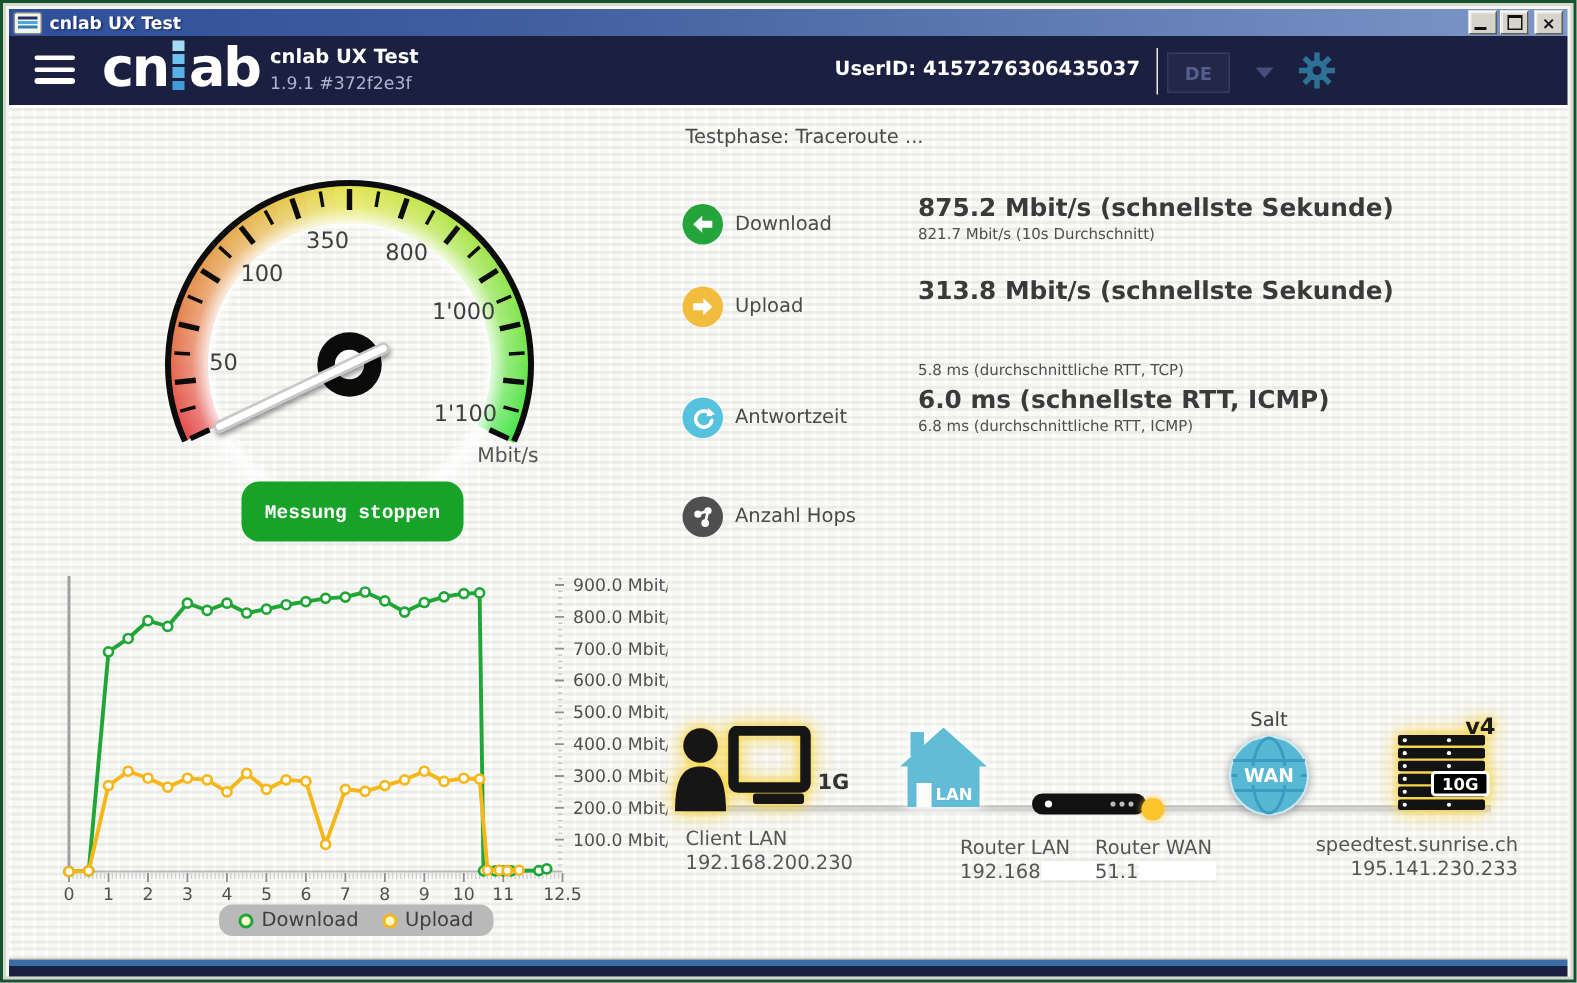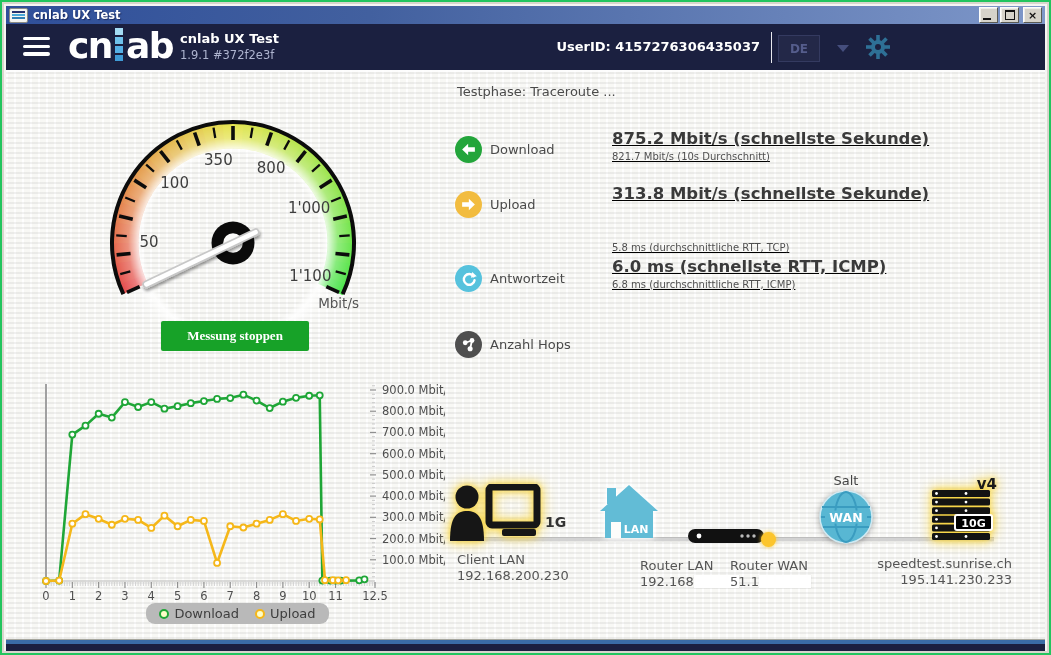--- a/index.html
+++ b/index.html
@@ -1,17 +1,17 @@
 <!DOCTYPE html>
 <html><head>
 <meta charset="utf-8">
 <style>
   html,body{margin:0;padding:0;background:#777;}
   body{width:1051px;height:655px;position:relative;font-family:"DejaVu Sans","Liberation Sans",sans-serif;overflow:hidden;}
-  .window{position:absolute;inset:0;background:#f6f6f3;border:2px solid #22c55e;box-shadow:inset 0 0 0 2px #d9d6cd;}
+  .window{position:absolute;inset:0;background:#f6f6f3;border:2px solid #14532d;box-shadow:inset 0 0 0 2px #d9d6cd;}
   
   .titlebar{position:absolute;left:4px;right:4px;top:4px;height:18px;background:linear-gradient(90deg,#2f4f9a 0%,#42609f 35%,#7e97c9 100%);display:flex;align-items:center;padding:0 3px;cursor:default;}
   .app-icon{width:17px;height:13px;background:#f4f4f0;border:1px solid #8a8a84;border-radius:2px;margin-right:5px;position:relative;}
   .app-icon i{position:absolute;left:2px;right:2px;height:2px;background:#49a8d8;}
   .app-icon i:nth-child(1){top:2px;background:#24306e;}
   .app-icon i:nth-child(2){top:5px;}
   .app-icon i:nth-child(3){top:8px;background:#2f7fb5;}
   .win-title{color:#fff;font-size:11.5px;font-weight:bold;text-shadow:1px 1px 1px #1d2c60;}
   .win-btns{margin-left:auto;display:flex;gap:2px;}
   .wbtn{width:17px;height:14px;background:#d6d3ca;border:1px solid;border-color:#fdfdfb #5a5a54 #5a5a54 #fdfdfb;box-shadow:inset 1px 1px 0 #efeee9;display:flex;align-items:center;justify-content:center;font-size:11px;font-weight:bold;color:#111;cursor:pointer;position:relative;}
@@ -34,24 +34,24 @@
   
   .content{position:absolute;left:4px;right:4px;top:68px;bottom:14px;background-color:#f8f8f5;
     background-image:repeating-linear-gradient(0deg,rgba(60,60,55,.07) 0 2px,rgba(255,255,255,0) 2px 5px),repeating-linear-gradient(90deg,rgba(255,255,255,.9) 0 2px,rgba(255,255,255,0) 2px 8px);
     border-top:2px solid rgba(255,255,255,.9);}
   .footer-line{position:absolute;left:4px;right:4px;bottom:13px;height:1px;background:#a5a59c;}
   .footer-accent{position:absolute;left:4px;right:4px;bottom:9px;height:4px;background:#3a6ca6;}
   .footer-dark{position:absolute;left:4px;right:4px;bottom:2px;height:7px;background:#1b2040;}
   
   .testphase{position:absolute;left:455px;top:82px;font-size:13px;color:#4a4a4a;}
   #gauge-svg{position:absolute;left:103px;top:110px;}
-  .stop-btn{position:absolute;left:159px;top:319px;width:148px;height:30px;background:#17a228;border:none;border-radius:2px;color:#fff;font-size:13px;font-weight:bold;font-family:Liberation Serif, serif;cursor:pointer;display:flex;align-items:center;justify-content:center;}
+  .stop-btn{position:absolute;left:159px;top:319px;width:148px;height:40px;background:#17a228;border:none;border-radius:12px;color:#fff;font-size:13px;font-weight:bold;font-family:Liberation Mono, monospace;cursor:pointer;display:flex;align-items:center;justify-content:center;}
   .res-icon{position:absolute;left:453px;width:27px;height:27px;border-radius:50%;display:flex;align-items:center;justify-content:center;}
   .res-label{position:absolute;left:488px;font-size:13px;color:#4a4a4a;}
-  .res-values{position:absolute;left:610px;text-decoration:underline;}
+  .res-values{position:absolute;left:610px;}
   .val-bold{font-size:16.5px;font-weight:bold;color:#3a3a3a;line-height:19px;}
   .val-sub{font-size:10px;color:#4f4f4f;line-height:17.5px;}
   #chart-svg{position:absolute;left:28px;top:374px;}
   .legend-wrap{position:absolute;left:28px;top:601px;width:415px;text-align:center;}
   .legend-pill{display:inline-flex;align-items:center;gap:16px;background:#b9b9b9;border-radius:9px;padding:3px 13px;cursor:pointer;}
   .legend-item{display:flex;align-items:center;gap:5px;font-size:13px;color:#3e3e3e;}
   .legend-marker{width:6px;height:6px;border-radius:50%;background:#fdfdc8;border:2px solid;}
   
   .net-wire{position:absolute;left:455px;top:535px;width:537px;height:3px;background:#d2d2d2;border-top:1px solid #bdbdbd;border-bottom:1px solid #e9e9e6;}
   .glow-yellow{filter:drop-shadow(0 0 3px rgba(248,212,62,.95)) drop-shadow(0 0 7px rgba(248,212,62,.8));}

